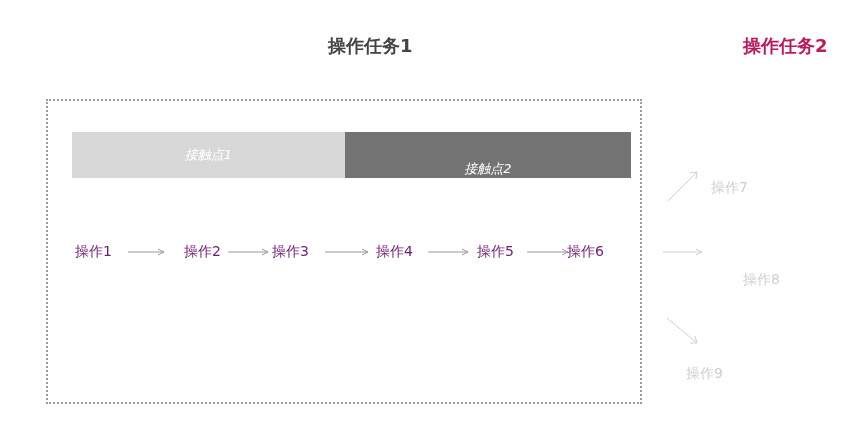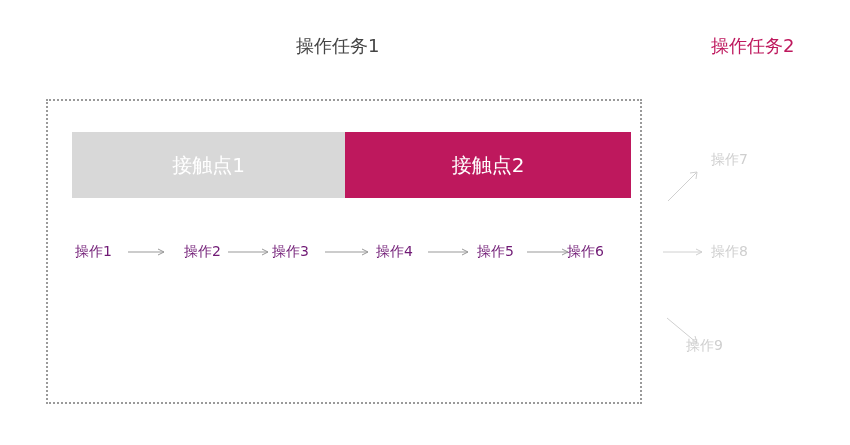--- a/index.html
+++ b/index.html
@@ -1,29 +1,29 @@
 <!DOCTYPE html>
 <html><head>
 <meta charset="utf-8">
 <style>
   html, body { margin:0; padding:0; background:#ffffff; }
   body { width:850px; height:445px; position:relative; overflow:hidden;
          font-family:"DejaVu Sans","Liberation Sans",sans-serif; }
   .abs { position:absolute; }
-  .task-title { font-size:18px; font-weight:normal; white-space:nowrap; }
+  .task-title { font-size:18px; font-weight:bold; white-space:nowrap;margin-left:32px; }
   #task1 { left:296px; top:34px; color:#444444; }
   #task2 { left:711px; top:34px; color:#be185d; }
   .box { left:46px; top:99px; width:596px; height:305px;
          border:2px dotted #9a9a9a; box-sizing:border-box; }
-  .bar { top:132px; height:66px; color:#ffffff; font-size:20px;
-         display:flex; align-items:center; justify-content:center; }
+  .bar { top:132px; height:46px; color:#ffffff; font-size:13px;
+         display:flex; align-items:center; justify-content:center;font-style:italic; }
   #tp1 { left:72px; width:273px; background:#d8d8d8; }
-  #tp2 { left:345px; width:286px; background:#be185d; }
+  #tp2 { left:345px; width:286px; background:#737373;align-items:flex-end; }
   .op { font-size:14px; color:#701a75; white-space:nowrap; top:243px; }
-  .op.faint { color:#cfcfcf; }
+  .op.faint { color:#cfcfcf;margin-top:28px; }
   svg.arrows { position:absolute; left:0; top:0; }
 </style>
 </head>
 <body>
 
 <div id="task1" class="abs task-title">操作任务1</div>
 <div id="task2" class="abs task-title">操作任务2</div>
 
 <div class="abs box"></div>
 
@@ -35,21 +35,21 @@
 </div>
 
 <span class="abs op" style="left:75px">操作1</span>
 <span class="abs op" style="left:184px">操作2</span>
 <span class="abs op" style="left:272px">操作3</span>
 <span class="abs op" style="left:376px">操作4</span>
 <span class="abs op" style="left:477px">操作5</span>
 <span class="abs op" style="left:567px">操作6</span>
 
 <span class="abs op faint" style="left:711px; top:151px">操作7</span>
-<span class="abs op faint" style="left:711px; top:243px">操作8</span>
+<span class="abs op faint" style="left:743px; top:243px">操作8</span>
 <span class="abs op faint" style="left:686px; top:337px">操作9</span>
 
 <svg class="arrows" width="850" height="445">
   <g stroke="#999999" stroke-width="1" fill="none">
     <line x1="128" y1="252" x2="164" y2="252"></line>
       <polyline points="158,249 164,252 158,255"></polyline>
     <line x1="228" y1="252" x2="268" y2="252"></line>
       <polyline points="262,249 268,252 262,255"></polyline>
     <line x1="325" y1="252" x2="368" y2="252"></line>
       <polyline points="362,249 368,252 362,255"></polyline>

